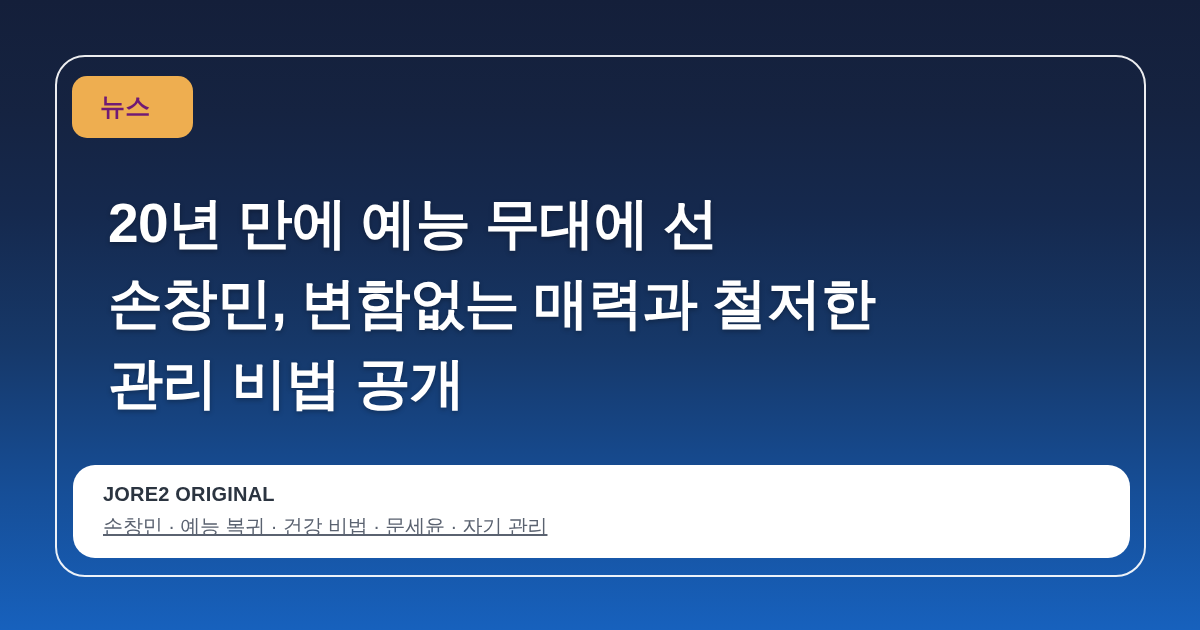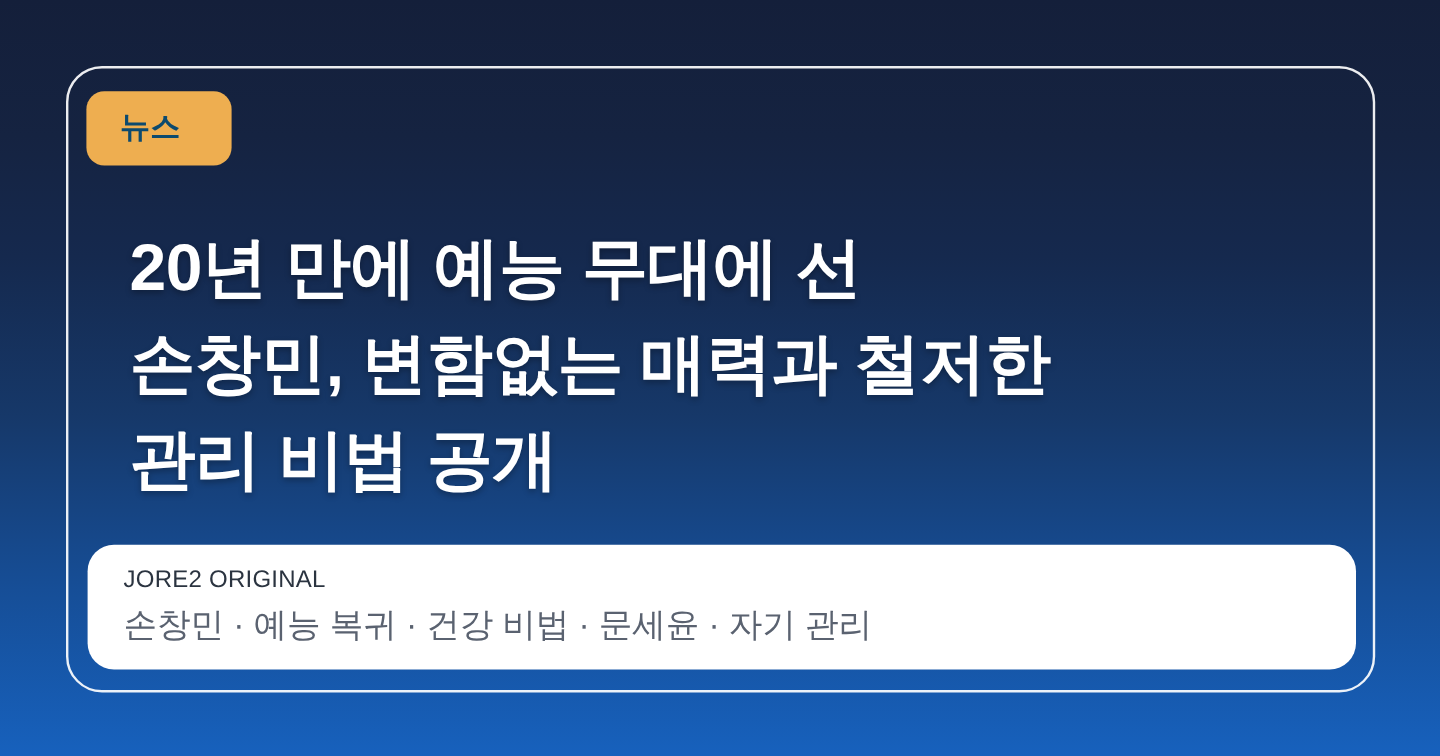--- a/index.html
+++ b/index.html
@@ -56,21 +56,21 @@
     flex-direction: column;
   }
 
   
   .badge-row {
     padding: 21px 0 0 17px;
   }
   .badge {
     display: inline-block;
     background: #eeae50;
-    color: #0c4a6e;
+    color: #701a75;
     font-size: 25px;
     font-weight: bold;
     line-height: 1;
     padding: 18px 42px 19px 28px;
     border-radius: 15px;
     letter-spacing: 0.3px;
   }
 
   
   .headline-wrap {
@@ -94,31 +94,32 @@
   }
   .footer-card {
     background: #ffffff;
     border-radius: 22px;
     padding: 16px 30px 18px 30px;
     box-sizing: border-box;
   }
   .footer-source {
     color: #2b3440;
     font-size: 20px;
-    font-weight: normal;
+    font-weight: bold;
     line-height: 1.35;
     letter-spacing: 0.2px;
   }
   .footer-tags {
     margin-top: 4px;
     color: #5a6270;
-    font-size: 28px;
+    font-size: 20px;
     font-weight: normal;
     line-height: 1.4;
     letter-spacing: -0.1px;
+    text-decoration: underline;
   }
 </style>
 </head>
 <body>
 
 <div class="card-canvas">
 
   <div class="frame"></div>
 
   <div class="content">

